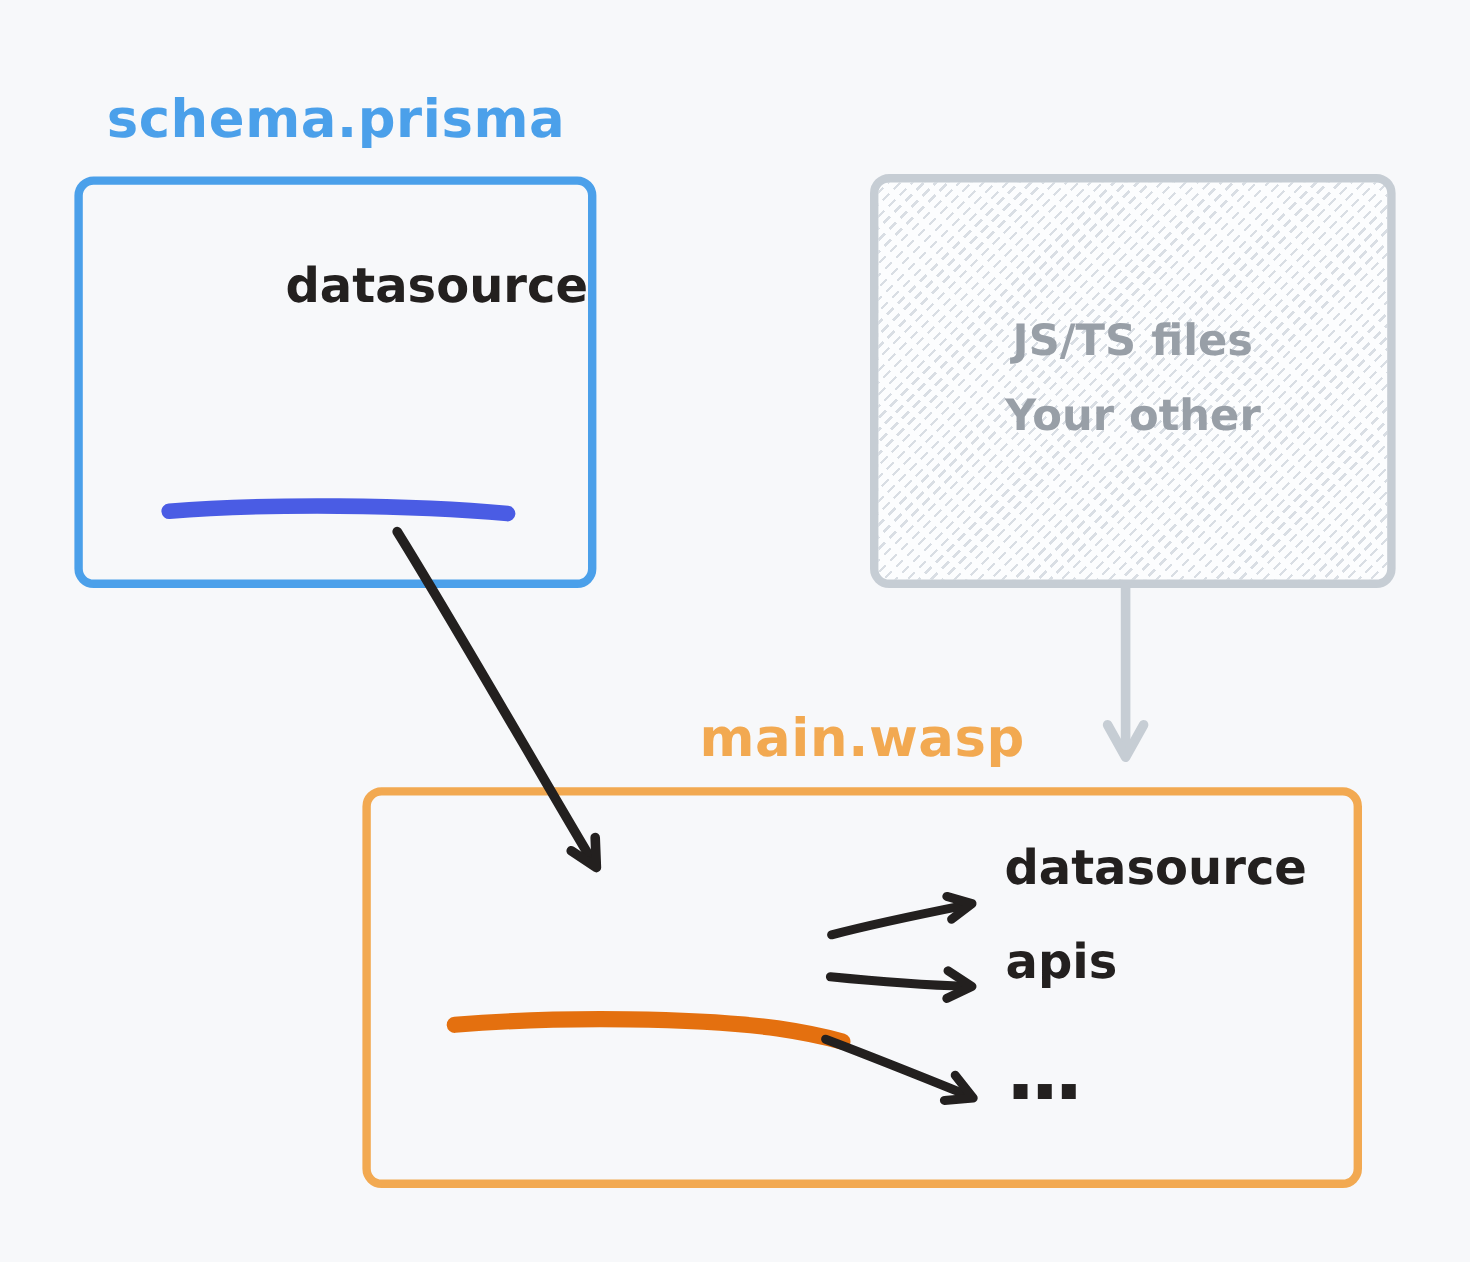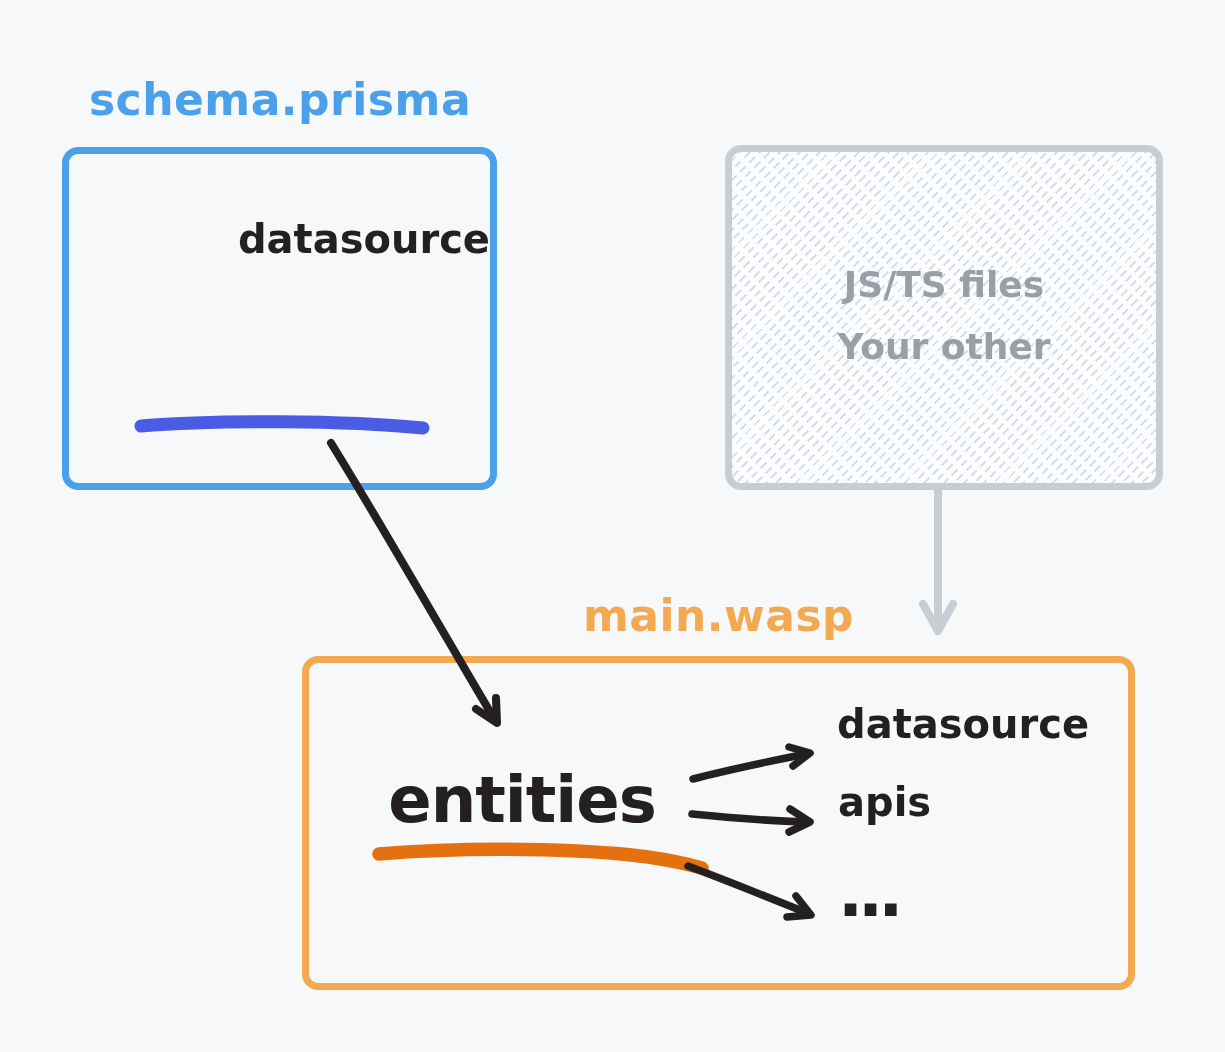--- a/index.html
+++ b/index.html
@@ -84,19 +84,18 @@
   <div class="box box-gray">
     <div class="gray-caption">
       <div>JS/TS files</div>
       <div>Your other</div>
     </div>
   </div>
 
   <div class="file-title title-orange">main.wasp</div>
 
   <div class="box box-orange">
-    <div class="entities-word">entities</div>
     <div class="target target-0">datasource</div>
     <div class="target target-1">apis</div>
     <div class="target target-2">...</div>
   </div>
 
 </div>
 
 </body></html>

